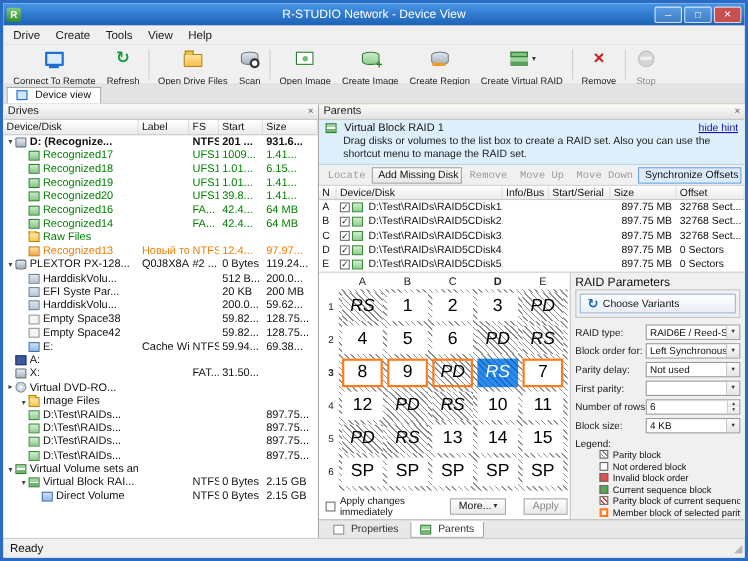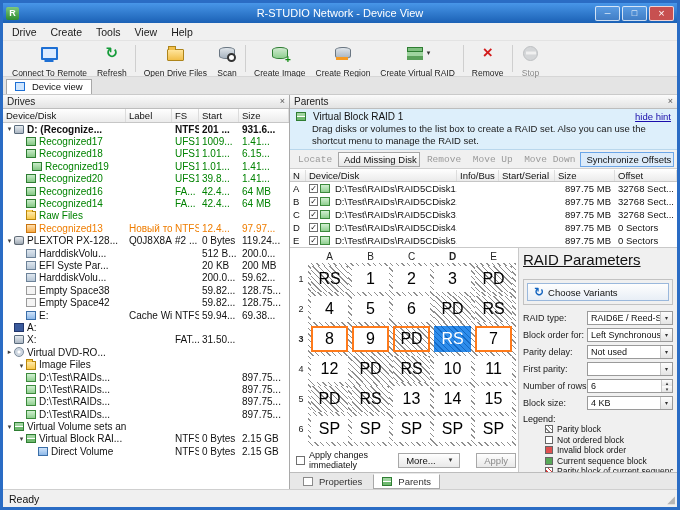--- a/index.html
+++ b/index.html
@@ -140,29 +140,29 @@
   .gcol.sel{font-weight:bold;}
   .grid-main{display:flex;flex:none;}
   .grid-rowheads{width:14px;flex:none;display:flex;flex-direction:column;padding-top:3px;}
   .grh{height:30px;line-height:26px;font-size:9px;text-align:center;color:#222;}
   .grh.sel{font-weight:bold;}
   .grid-hatch{width:208px;flex:none;padding:3px 0 0 3px;
     background:repeating-linear-gradient(45deg,#ffffff 0 3px,#8f8f8f 3px 4px);}
   .ghrow{display:flex;}
   .gcell{width:37px;height:26px;margin:0 4px 4px 0;display:flex;align-items:center;justify-content:center;
     font-size:16px;background:#fff;color:#000;}
-  .gcell.parity{background:repeating-linear-gradient(45deg,#ffffff 0 3px,#8f8f8f 3px 4px);}
+  .gcell.parity{background:repeating-linear-gradient(45deg,#ffffff 0 3px,#8f8f8f 3px 4px);font-style:italic;}
   .gcell.member{border:2px solid #ff7a1a;}
   .gcell.selected{background:repeating-linear-gradient(45deg,#2d8ceb 0 3px,#1268c4 3px 4px);color:#fff;}
   .gfooter{display:flex;align-items:center;gap:4px;font-size:9px;padding:4px 2px 0;}
-  .gfbtn{border:1px solid #a8a8a8;background:linear-gradient(#fefefe,#e9e9e9);padding:1px 7px;font-size:9.5px;display:flex;align-items:center;gap:13px;}
+  .gfbtn{border:1px solid #a8a8a8;background:linear-gradient(#fefefe,#e9e9e9);padding:1px 7px;font-size:9.5px;display:flex;align-items:center;gap:2px;}
   .gfbtn.apply{color:#8a8a8a;margin-left:12px;}
 
   .params{flex:1;min-width:0;background:#f0f0f0;border-left:1px solid #c9c9c9;padding:2px 4px;overflow:hidden;}
-  .params-title{font-size:15px;margin:1px 0 11px;text-decoration:underline;}
+  .params-title{font-size:11px;margin:1px 0 0;}
   .variants-box{border:1px solid #c2c2c2;padding:3px;margin:0 0 4px;}
   .variants-btn{border:1px solid #9ab8dc;background:linear-gradient(#fefefe,#e8eef6);height:18px;display:flex;align-items:center;gap:4px;padding:0 6px;font-size:9.5px;white-space:nowrap;overflow:hidden;}
   .cv-icon::before{content:"↻";color:#1565c0;font-weight:bold;font-size:12px;}
   .pfrow{display:flex;align-items:center;height:17px;}
   .pflabel{width:64px;flex:none;font-size:9px;color:#222;overflow:hidden;white-space:nowrap;}
   .pfctl{flex:1;min-width:0;height:14px;background:#fff;border:1px solid #9a9a9a;display:flex;align-items:center;font-size:9px;padding-left:3px;overflow:hidden;white-space:nowrap;}
   .pfval{overflow:hidden;}
   .pfarrow{margin-left:auto;width:12px;height:100%;border-left:1px solid #c8c8c8;background:linear-gradient(#fdfdfd,#e4e4e4);
     display:flex;align-items:center;justify-content:center;font-size:6px;color:#333;flex:none;}
   .pfarrow::before{content:"▾";}
@@ -232,20 +232,26 @@
       </div>
       <div class="tb-btn">
         <div class="tb-top">
           <span class="tb-ic ic-scan"></span>
         </div>
         <span class="tb-label">Scan</span>
       </div>
       <div class="tb-sep"></div>
       <div class="tb-btn">
         <div class="tb-top">
+          <span class="tb-ic ic-open-image"></span>
+        </div>
+        <span class="tb-label">Open Image</span>
+      </div>
+      <div class="tb-btn">
+        <div class="tb-top">
           <span class="tb-ic ic-create-image"></span>
         </div>
         <span class="tb-label">Create Image</span>
       </div>
       <div class="tb-btn">
         <div class="tb-top">
           <span class="tb-ic ic-create-region"></span>
         </div>
         <span class="tb-label">Create Region</span>
       </div>
@@ -320,21 +326,21 @@
               <span class="exp"></span>
               <span class="ti ti-part-green"></span>
               <span class="nm">Recognized18</span>
             </div>
             <div class="c-label"></div>
             <div class="c-fs">UFS1</div>
             <div class="c-start">1.01...</div>
             <div class="c-size">6.15...</div>
           </div>
           <div class="tree-row green">
-            <div class="c-name" style="padding-left: 20px;">
+            <div class="c-name" style="padding-left: 14px;">
               <span class="exp"></span>
               <span class="ti ti-part-green"></span>
               <span class="nm">Recognized19</span>
             </div>
             <div class="c-label"></div>
             <div class="c-fs">UFS1</div>
             <div class="c-start">1.01...</div>
             <div class="c-size">1.41...</div>
           </div>
           <div class="tree-row green">

